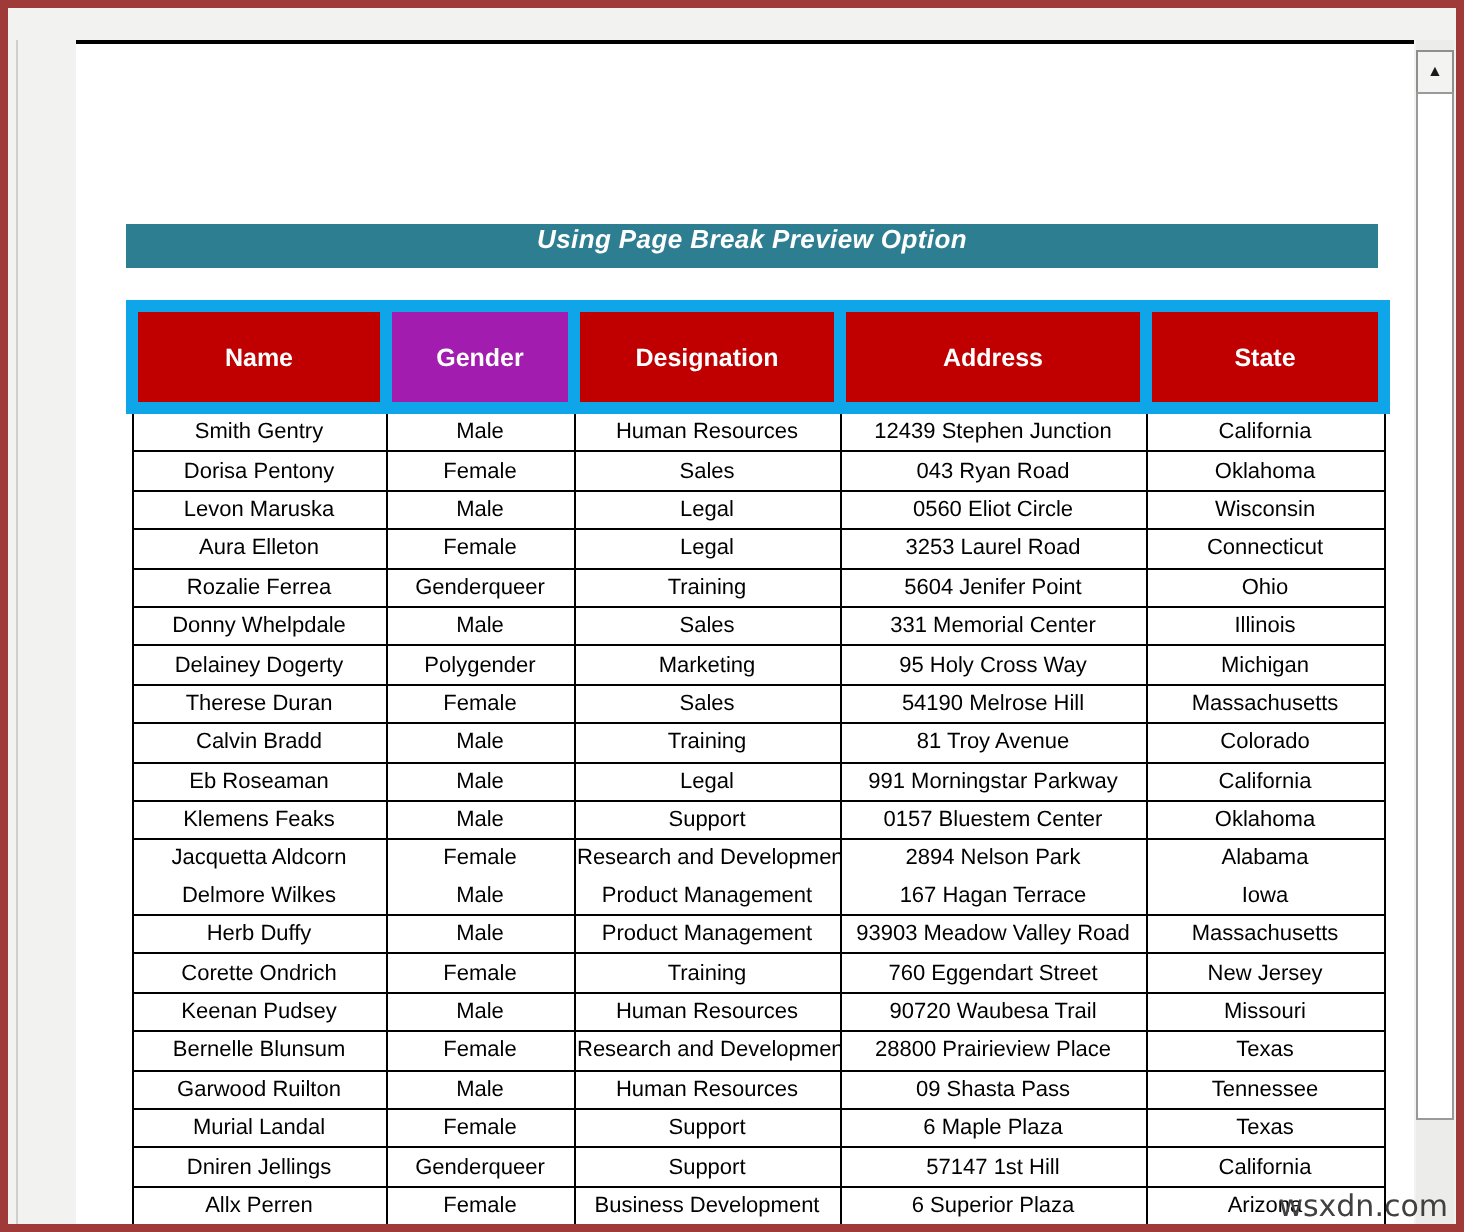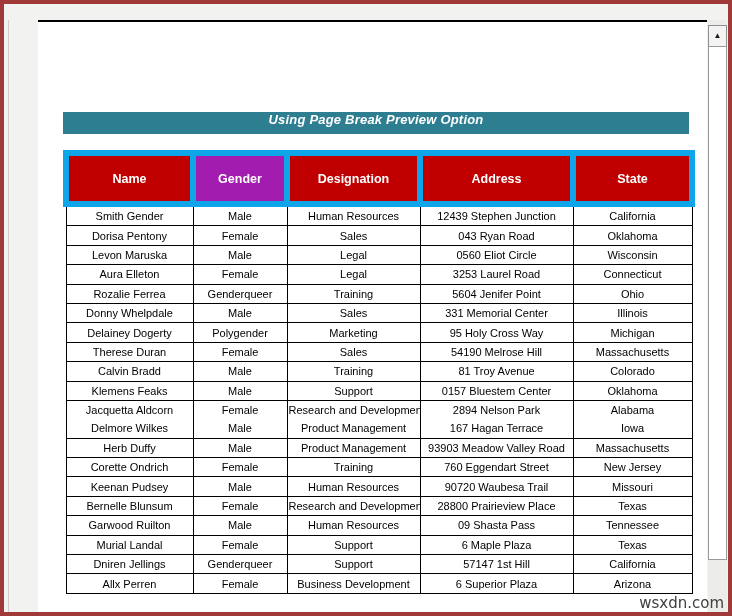--- a/index.html
+++ b/index.html
@@ -123,21 +123,21 @@
           <tr>
             <th style="background: rgb(192, 0, 0);">Name</th>
             <th style="background: #a21caf;">Gender</th>
             <th style="background: rgb(192, 0, 0);">Designation</th>
             <th style="background: rgb(192, 0, 0); margin-top: 16px;">Address</th>
             <th style="background: rgb(192, 0, 0);">State</th>
           </tr>
         </thead>
       <tbody>
           <tr>
-            <td>Smith Gender</td>
+            <td>Smith Gentry</td>
             <td>Male</td>
             <td>Human Resources</td>
             <td>12439 Stephen Junction</td>
             <td>California</td>
           </tr>
           <tr>
             <td>Dorisa Pentony</td>
             <td>Female</td>
             <td>Sales</td>
             <td>043 Ryan Road</td>
@@ -184,20 +184,27 @@
             <td>Sales</td>
             <td>54190 Melrose Hill</td>
             <td>Massachusetts</td>
           </tr>
           <tr>
             <td>Calvin Bradd</td>
             <td>Male</td>
             <td>Training</td>
             <td>81 Troy Avenue</td>
             <td>Colorado</td>
+          </tr>
+          <tr>
+            <td>Eb Roseaman</td>
+            <td>Male</td>
+            <td>Legal</td>
+            <td>991 Morningstar Parkway</td>
+            <td>California</td>
           </tr>
           <tr>
             <td>Klemens Feaks</td>
             <td>Male</td>
             <td>Support</td>
             <td>0157 Bluestem Center</td>
             <td>Oklahoma</td>
           </tr>
           <tr class="gap-bottom">
             <td>Jacquetta Aldcorn</td>

